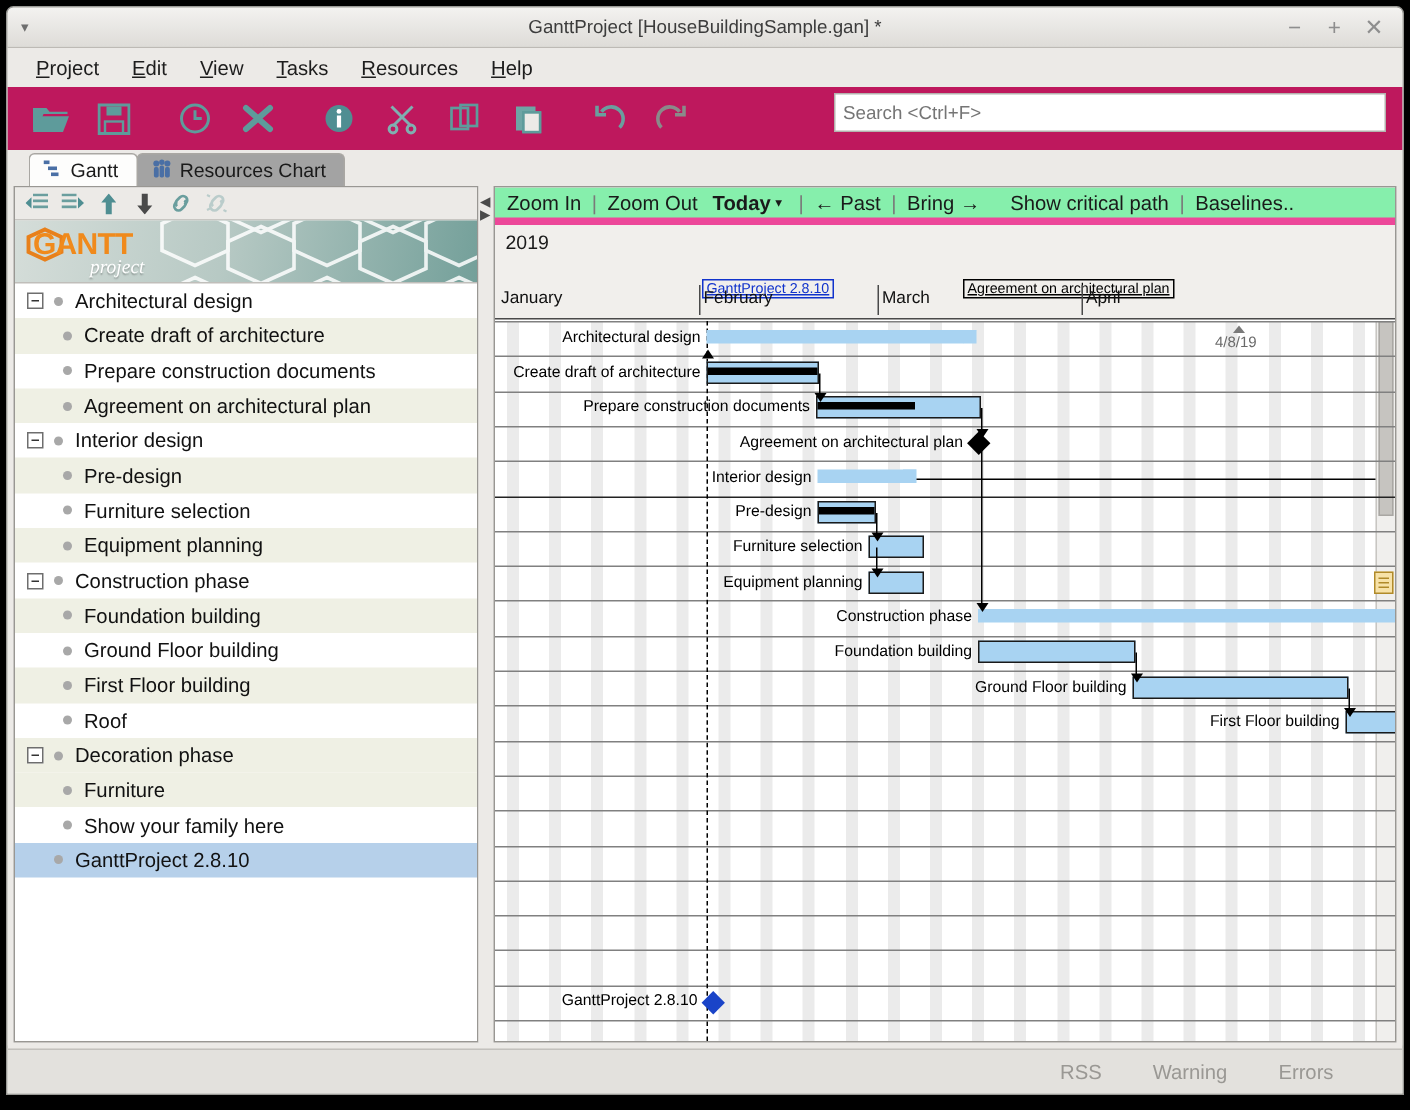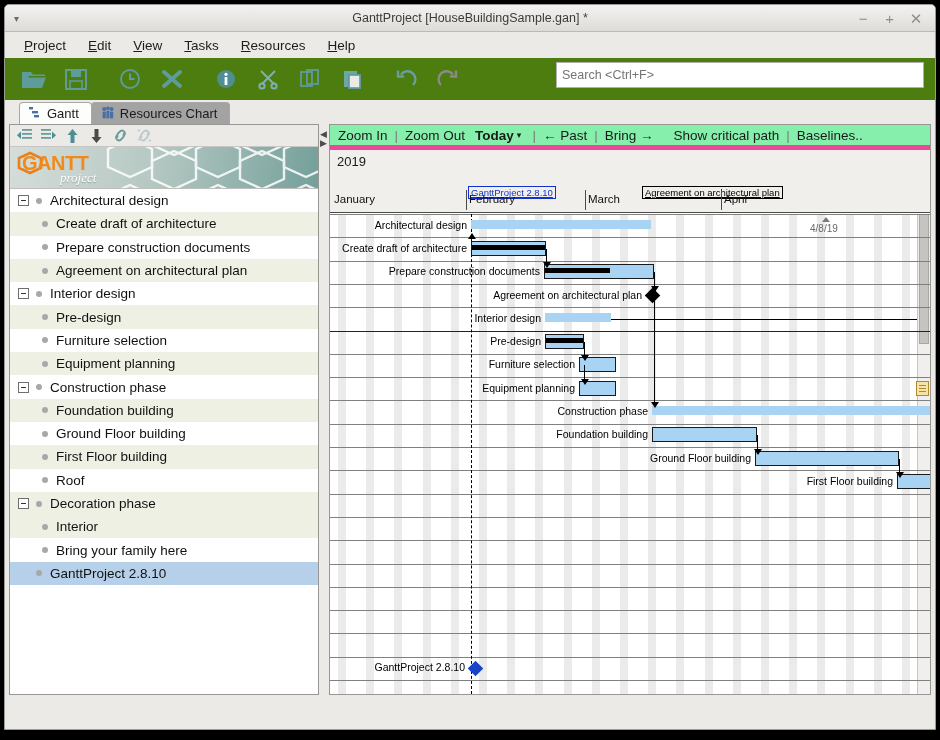--- a/index.html
+++ b/index.html
@@ -48,21 +48,21 @@
     background: #eceae7;
   }
   .menubar .mi {
     padding: 3px 9px; font-size: 13.5px; color: #1d1d1d; cursor: default;
   }
   .menubar .mi u { text-decoration: underline; }
 
   
   .toolbar {
     height: 42px; display: flex; align-items: center;
-    padding-left: 8px; background: #4d7c0f; position: relative;
+    padding-left: 8px; background: #be185d; position: relative;
   }
   .tbtn {
     width: 42px; height: 38px;
     display: flex; align-items: center; justify-content: center;
     cursor: default;
   }
   .tbtn svg { display: block; }
   .tsep { width: 12px; }
   .search-wrap { position: absolute; left: 551px; top: 4px; }
   .search-input {
@@ -584,26 +584,26 @@
             <span>Roof</span>
           </div>
           <div class="trow alt">
             <span class="expander"></span>
             <span class="bullet"></span>
             <span>Decoration phase</span>
           </div>
           <div class="trow alt">
             <span class="indent"></span>
             <span class="bullet"></span>
-            <span>Interior</span>
+            <span>Furniture</span>
           </div>
           <div class="trow">
             <span class="indent"></span>
             <span class="bullet"></span>
-            <span>Bring your family here</span>
+            <span>Show your family here</span>
           </div>
           <div class="trow sel">
             <span class="expander hidden"></span>
             <span class="bullet"></span>
             <span>GanttProject 2.8.10</span>
           </div>
         </div>
     </div>
 
     <div class="splitter">
@@ -743,13 +743,18 @@
           <div class="dep" style="left: 281px; top: 104.85px; height: 1px; right: 13px;"></div>
           <div class="notes-icon" style="left: 586px; top: 167.1px;">
             <i style="top:3px"></i>
             <i style="top:6px"></i>
             <i style="top:9px"></i>
           </div>
         </div>
     </div>
   </div>
 
+  <div class="statusbar">
+    <span>RSS</span>
+    <span>Warning</span>
+    <span>Errors</span>
+  </div>
 </div>
 
 </body></html>

